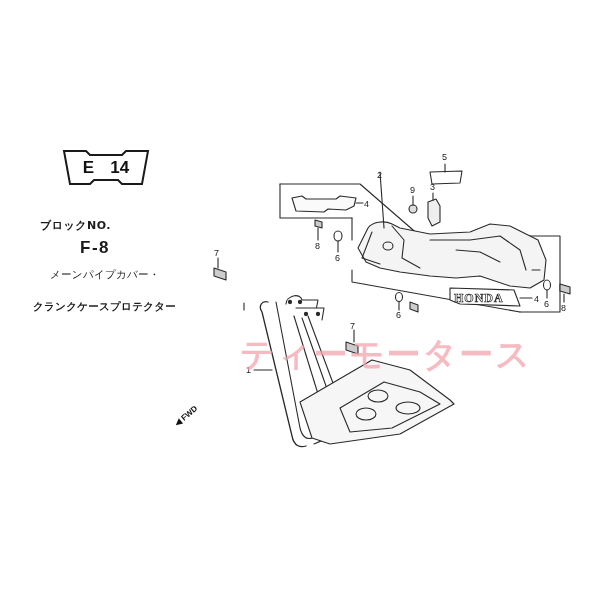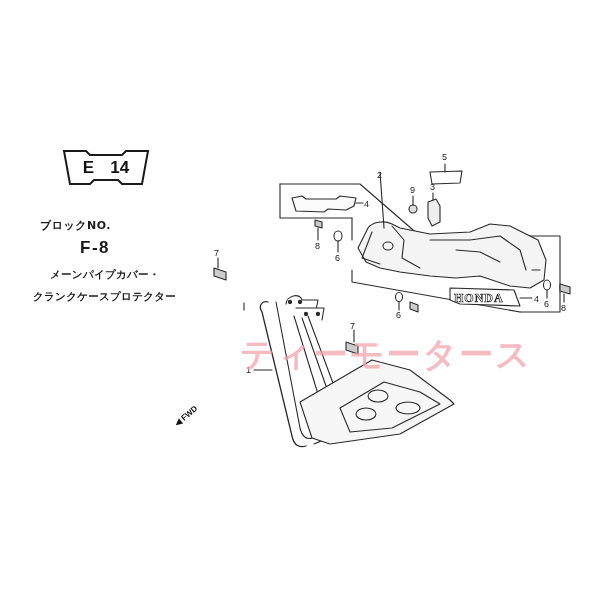--- a/index.html
+++ b/index.html
@@ -8,22 +8,22 @@
     .abs { position: absolute; }
     .section-badge { left: 62px; top: 148px; width: 88px; height: 40px; }
     .section-badge svg { position: absolute; left: 0; top: 0; }
     .section-badge .badge-text { position: absolute; left: 0; top: 0; width: 88px; height: 40px;
       display: flex; align-items: center; justify-content: center; gap: 16px;
       font-family: "Liberation Sans", sans-serif; font-weight: bold; font-size: 17px; color: #111; }
     .block-label { left: 40px; top: 210px; font-size: 11px; font-weight: bold; letter-spacing: 0.5px;
       font-family: "DejaVu Sans", sans-serif; margin-top: 8px; }
     .block-no { left: 80px; top: 238px; font-size: 17px; font-weight: bold; letter-spacing: 1.5px;
       font-family: "Liberation Sans", sans-serif; }
-    .desc-line1 { left: 50px; top: 268px; font-size: 10.5px; font-weight: bold; letter-spacing: 0.3px; }
-    .desc-line2 { left: 33px; top: 290px; font-size: 10.5px; font-weight: bold; letter-spacing: 0.3px; }
+    .desc-line1 { left: 50px; top: 268px; font-size: 10.5px; font-weight: normal; letter-spacing: 0.3px; }
+    .desc-line2 { left: 33px; top: 300px; font-size: 10.5px; font-weight: bold; letter-spacing: 0.3px; }
     .diagram { left: 0; top: 0; width: 600px; height: 600px; }
     .watermark { left: 240px; top: 302px; font-size: 34px; font-weight: bold; color: #f3a3ad;
       opacity: 0.75; letter-spacing: 2px; white-space: nowrap; font-family: "DejaVu Sans", sans-serif; margin-top: 30px; }
     .fwd { left: 176px; top: 420px; transform: rotate(-40deg); transform-origin: left center;
       font-family: "Liberation Sans", sans-serif; font-weight: bold; font-size: 8px; color: #111; }
   </style>
 </head>
 <body>
 
 <div class="abs section-badge">

